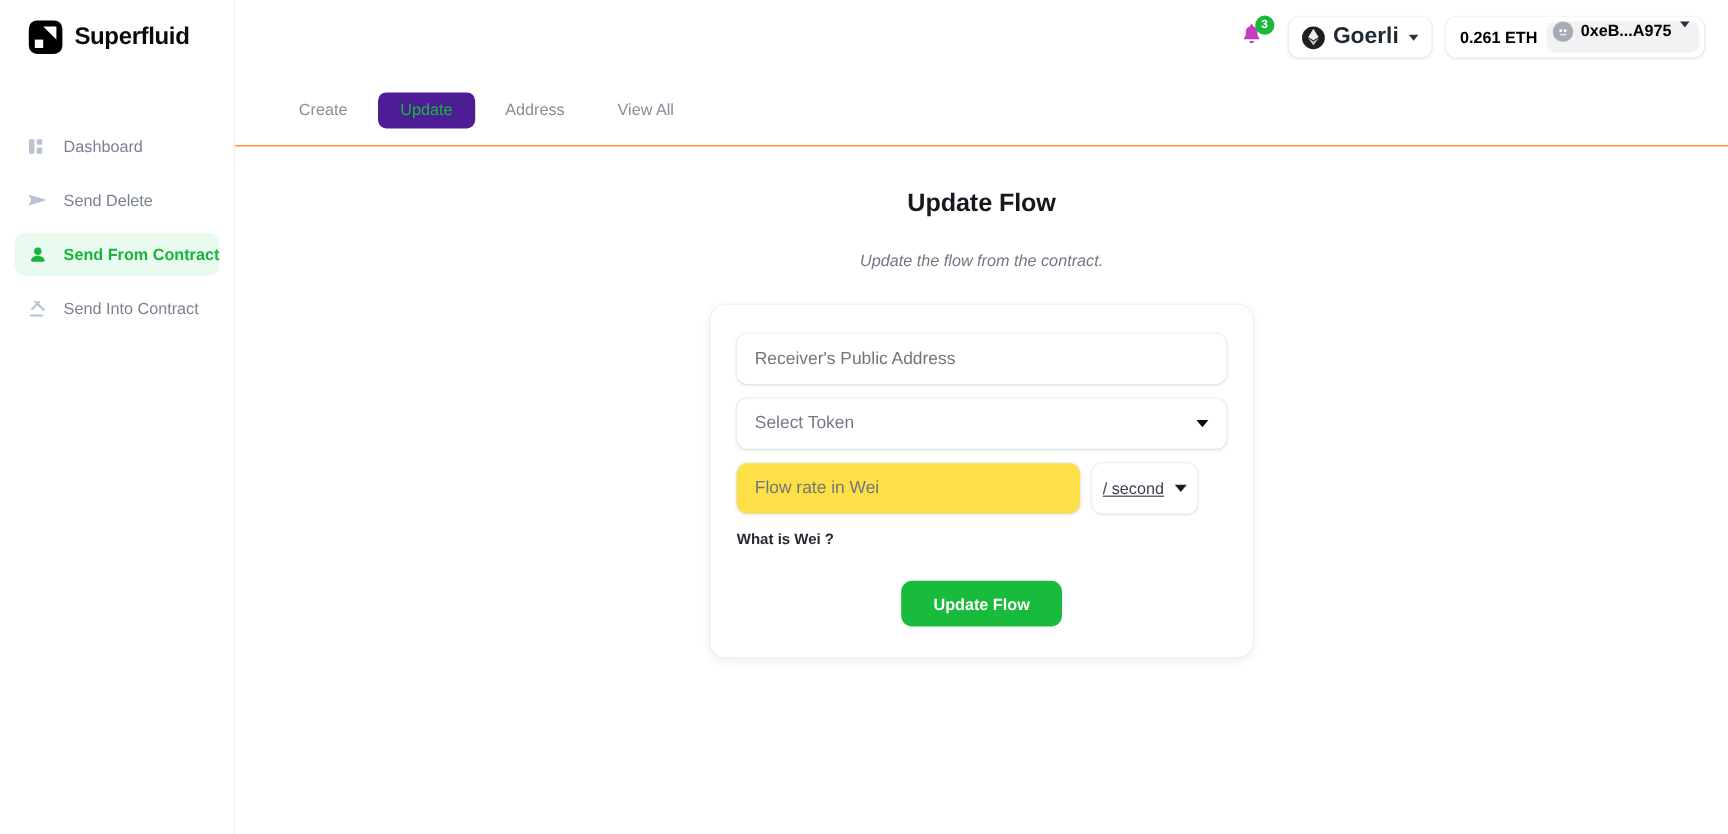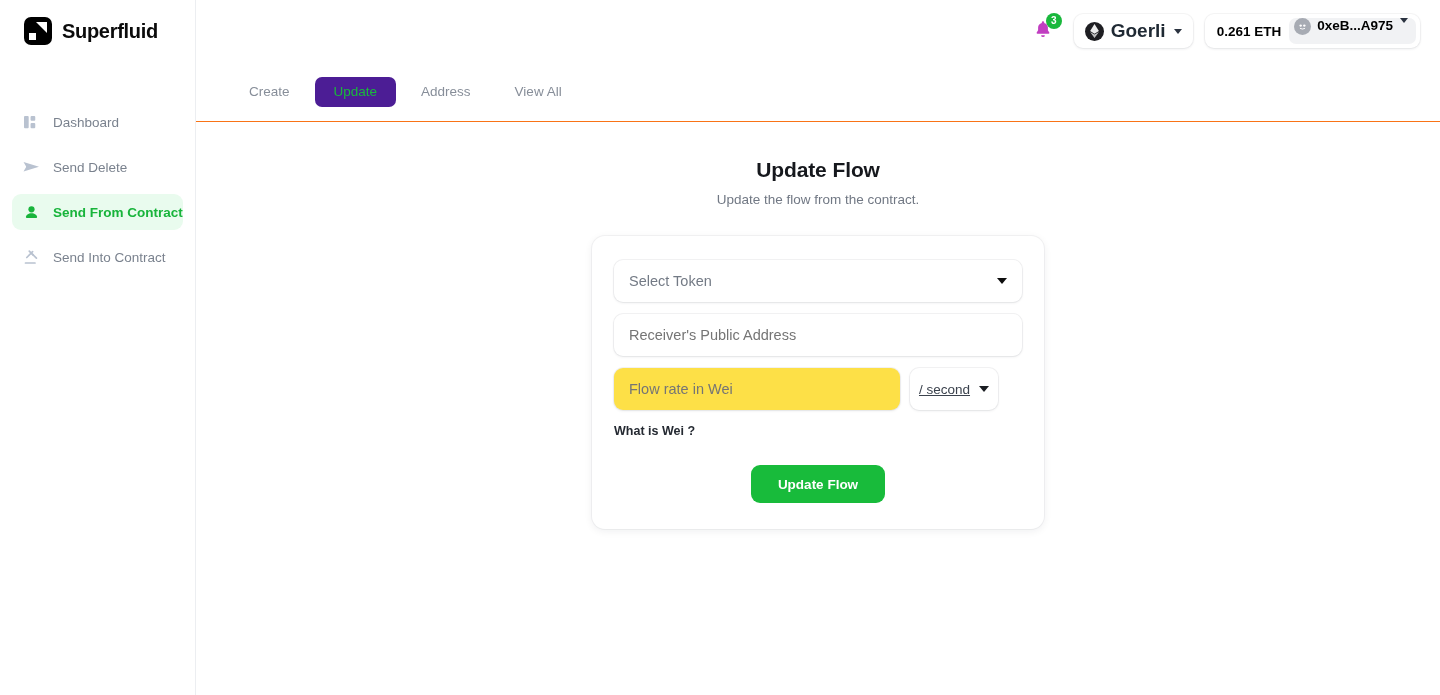--- a/index.html
+++ b/index.html
@@ -264,23 +264,24 @@
   }
 
   .page-head { text-align: center; }
   .page-title {
     font-size: 21px;
     font-weight: 700;
     color: #16181d;
     letter-spacing: -0.1px;
   }
   .page-sub {
-    margin-top: 10px;
+    margin-top: 28px;
     font-size: 13.5px;
     color: #717884;
+    font-style: italic;
   }
 
   .card {
     width: 452px;
     margin: 29px auto 0;
     background: #ffffff;
     border-radius: 13px;
     box-shadow: 0 2px 9px rgba(16,24,40,.07), 0 0 0 1px rgba(16,24,40,.045);
     padding: 24px 22px 26px;
   }
@@ -488,27 +489,27 @@
 
     <section class="content">
 
       <div class="page-head">
         <h1 class="page-title">Update Flow</h1>
         <p class="page-sub">Update the flow from the contract.</p>
       </div>
 
       <div class="card">
 
+        <div class="field">
+          <input type="text" style="border: none; outline: none; width: 100%; font-family: &quot;Liberation Sans&quot;, sans-serif; font-size: 14.5px; color: rgb(115, 122, 133); background: transparent;" placeholder="Receiver's Public Address">
+        </div>
+
         <div class="field select">
           <span>Select Token</span>
           <span class="caret"></span>
-        </div>
-
-        <div class="field">
-          <input type="text" style="border: none; outline: none; width: 100%; font-family: &quot;Liberation Sans&quot;, sans-serif; font-size: 14.5px; color: rgb(115, 122, 133); background: transparent;" placeholder="Receiver's Public Address">
         </div>
 
         <div class="rate-row">
           <div class="rate-input">
             <input type="text" style="border: none; outline: none; width: 100%; font-family: &quot;Liberation Sans&quot;, sans-serif; font-size: 14.5px; color: rgb(115, 122, 133); background: transparent;" placeholder="Flow rate in Wei">
           </div>
           <div class="rate-unit">
             <span>/ second</span>
             <span class="caret"></span>
           </div>

